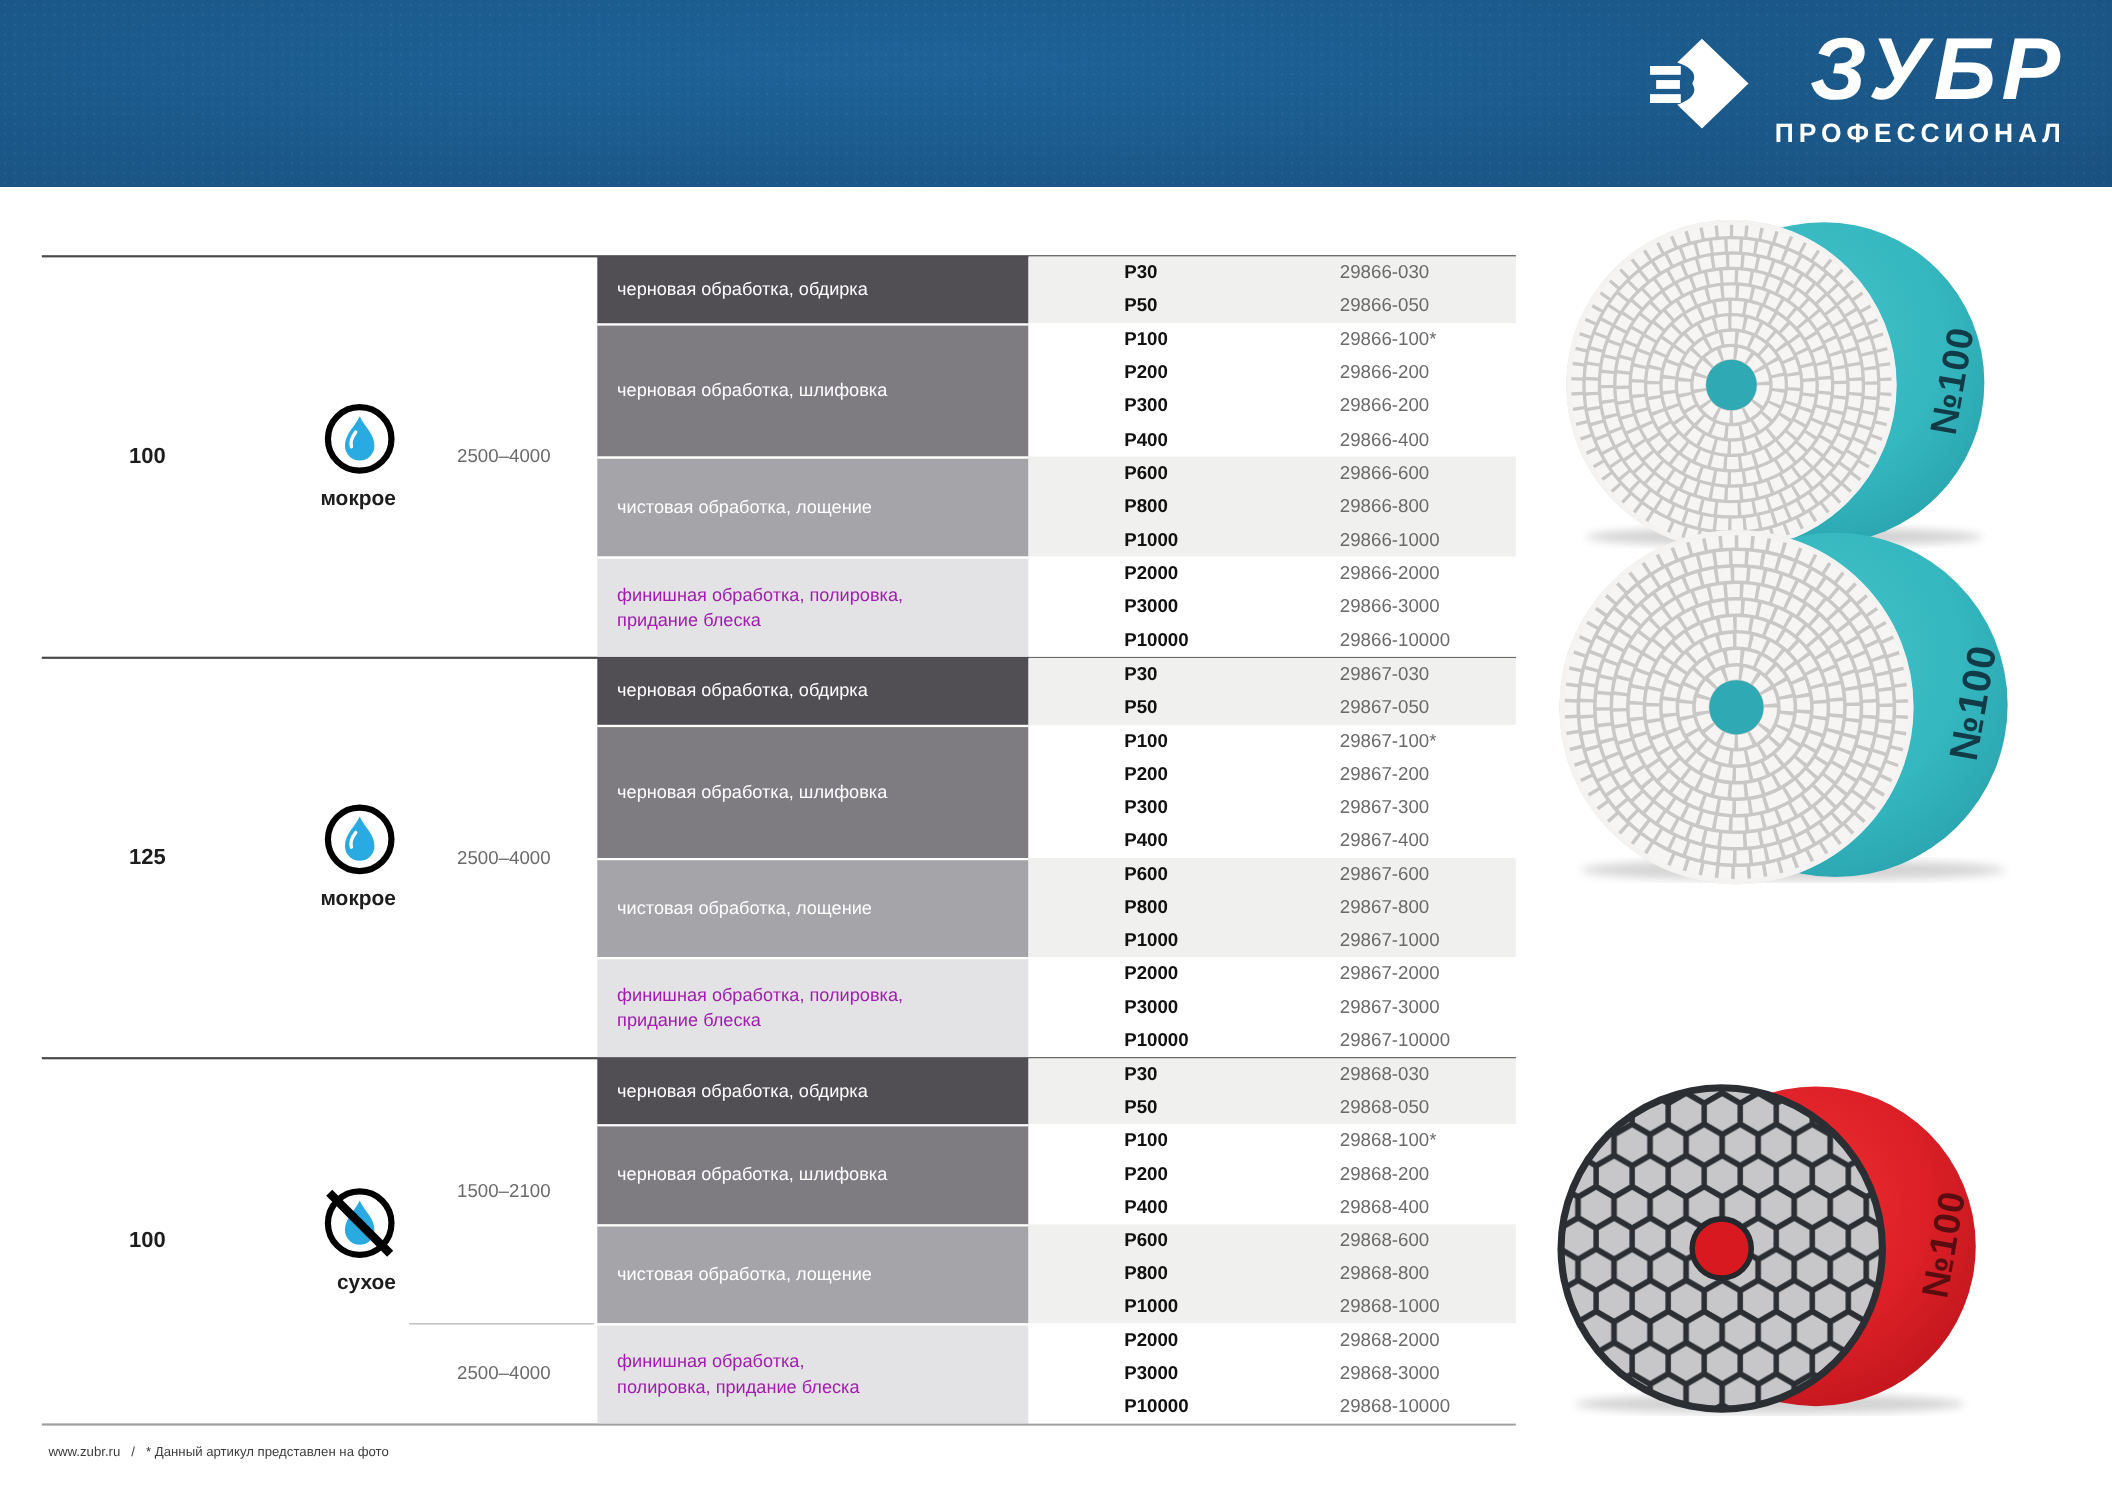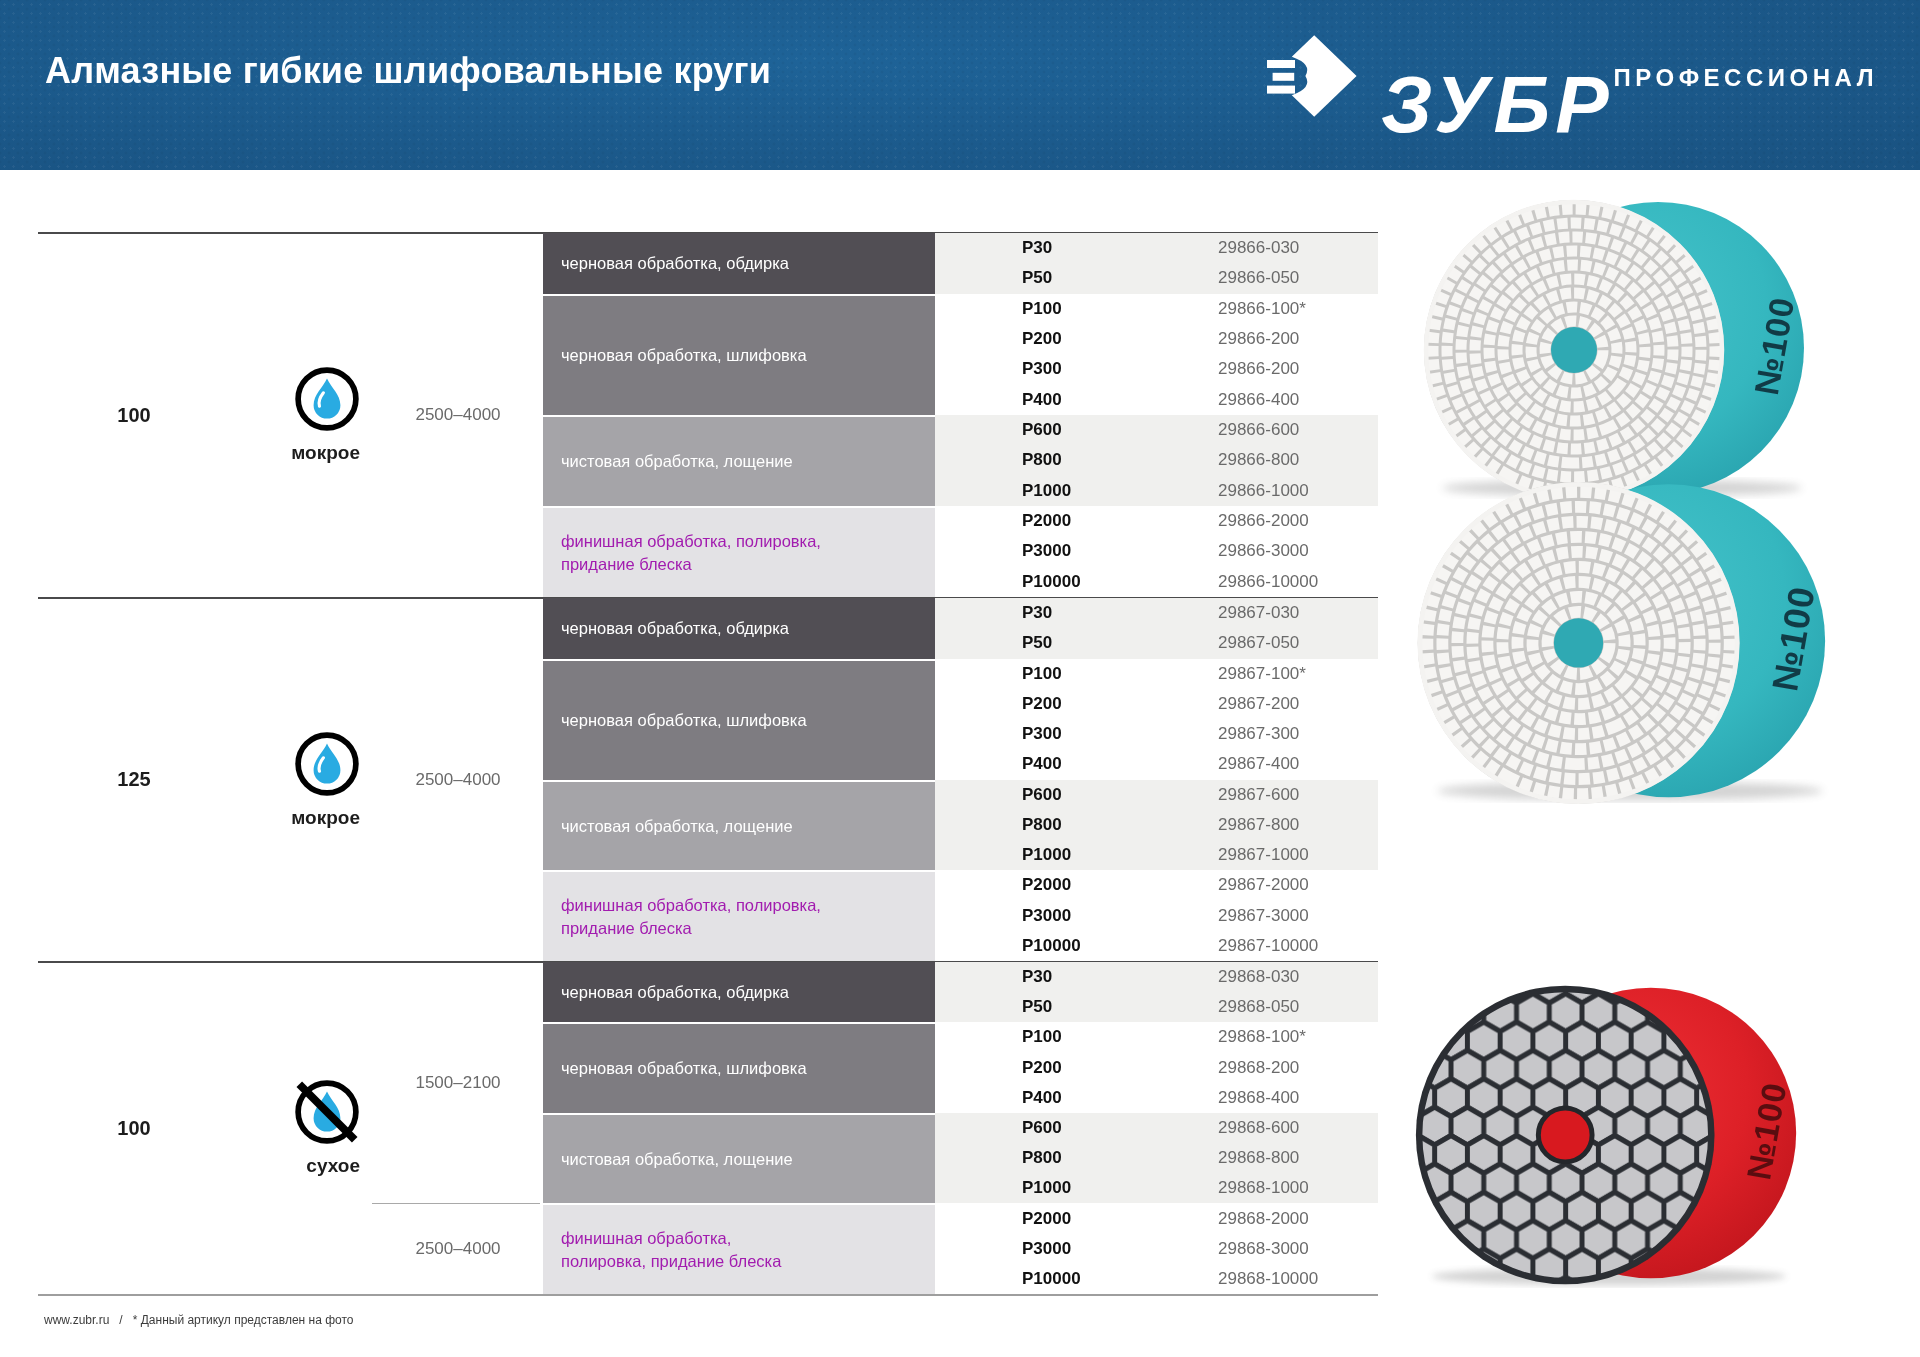--- a/index.html
+++ b/index.html
@@ -8,21 +8,21 @@
   
   .banner{position:absolute;left:0;top:0;width:1920px;height:170px;
       background:radial-gradient(130% 170% at 42% 35%, #1e6398 0%, #1a5585 48%, #15466f 100%);}
   .banner::after{content:"";position:absolute;inset:0;
       background-image:radial-gradient(rgba(255,255,255,.055) 1.2px, transparent 1.3px),
                        radial-gradient(rgba(0,0,0,.05) 1.2px, transparent 1.3px);
       background-size:9px 9px,9px 9px;background-position:0 0,4.5px 4.5px;}
   .title{position:absolute;left:45px;top:50px;font-size:36px;font-weight:700;color:#fff;z-index:2;letter-spacing:.2px;}
   .logo{position:absolute;right:42px;top:20px;display:flex;align-items:flex-start;z-index:2;}
   .logo-mark{margin-right:18px;margin-top:4px;}
-  .logo-text{display:flex;flex-direction:row;align-items:flex-start;margin-top:42px;}
+  .logo-text{display:flex;flex-direction:column;align-items:flex-end;}
   .brand{font-size:80px;line-height:86px;font-weight:800;font-style:italic;color:#fff;letter-spacing:5px;}
   .brand-sub{font-size:24px;font-weight:700;color:#fff;letter-spacing:4.5px;margin-top:2px;}
   
   .thead{position:absolute;top:176px;height:56px;left:0;width:1920px;font-size:15px;color:#1c1c1c;}
   .th{position:absolute;top:0;height:56px;display:flex;align-items:center;line-height:1.3;}
   .th.center{justify-content:center;text-align:center;}
   
   .group{position:absolute;left:38px;width:1340px;}
   .col-dia{position:absolute;left:0;top:0;bottom:0;width:192px;display:flex;align-items:center;justify-content:center;
            font-size:20px;font-weight:700;}
@@ -49,21 +49,20 @@
   .footer .sep{margin:0 10px;}
   
   .pad{position:absolute;}
 </style>
 </head>
 <body>
 
 <div class="page">
 
   <div class="banner">
-    <div class="title">Алмазные гибкие шлифовальные круги</div>
     <div class="logo">
       <svg class="logo-mark" viewBox="0 0 120 104" width="96" height="104">
         <g fill="#ffffff">
           <rect x="0" y="32" width="35" height="10"></rect>
           <rect x="7" y="48" width="27" height="10"></rect>
           <rect x="0" y="64" width="35" height="10"></rect>
           <path d="M59 1 L112 52 L59 103 L31 76 Q57 67 48 52 Q57 37 31 28 Z"></path>
         </g>
       </svg>
       <div class="logo-text">

